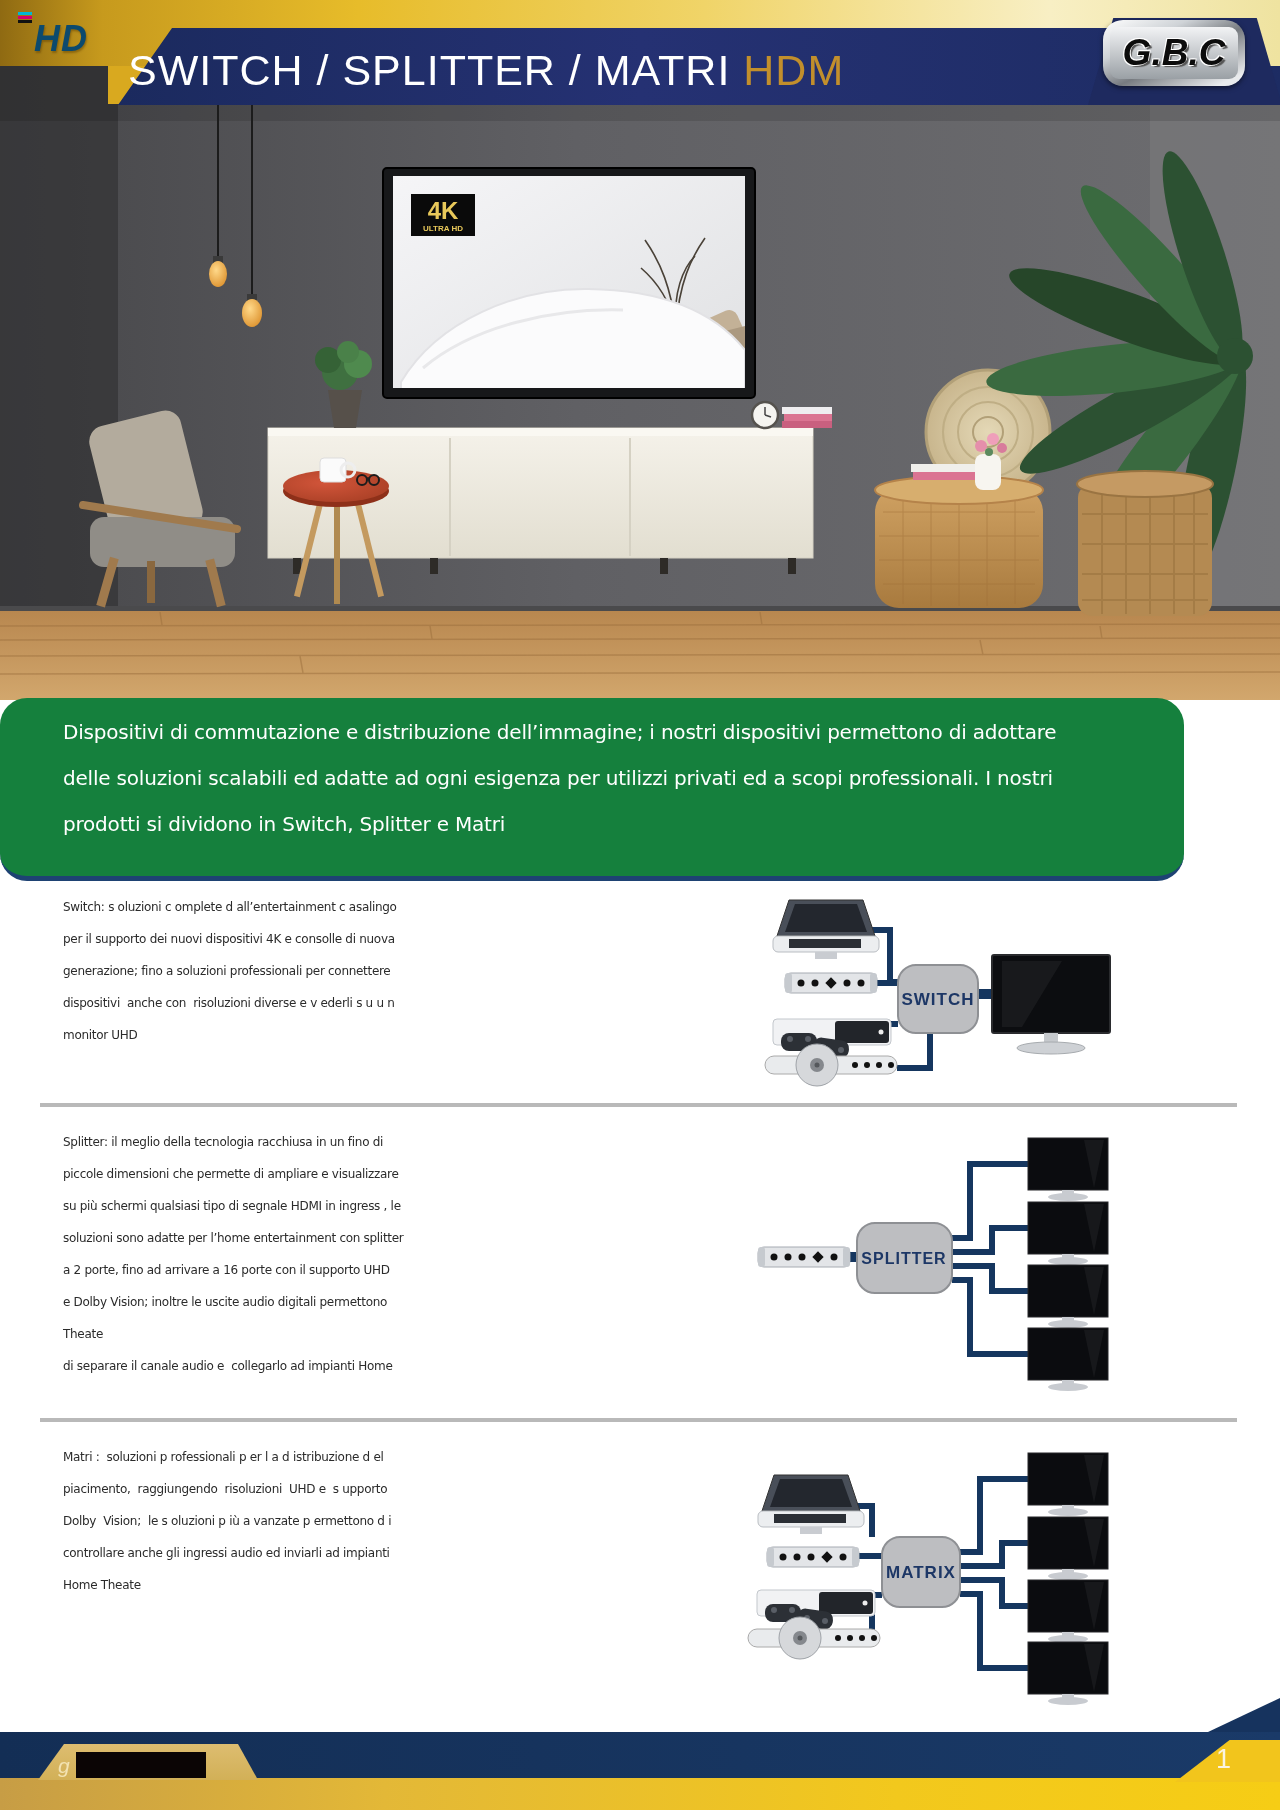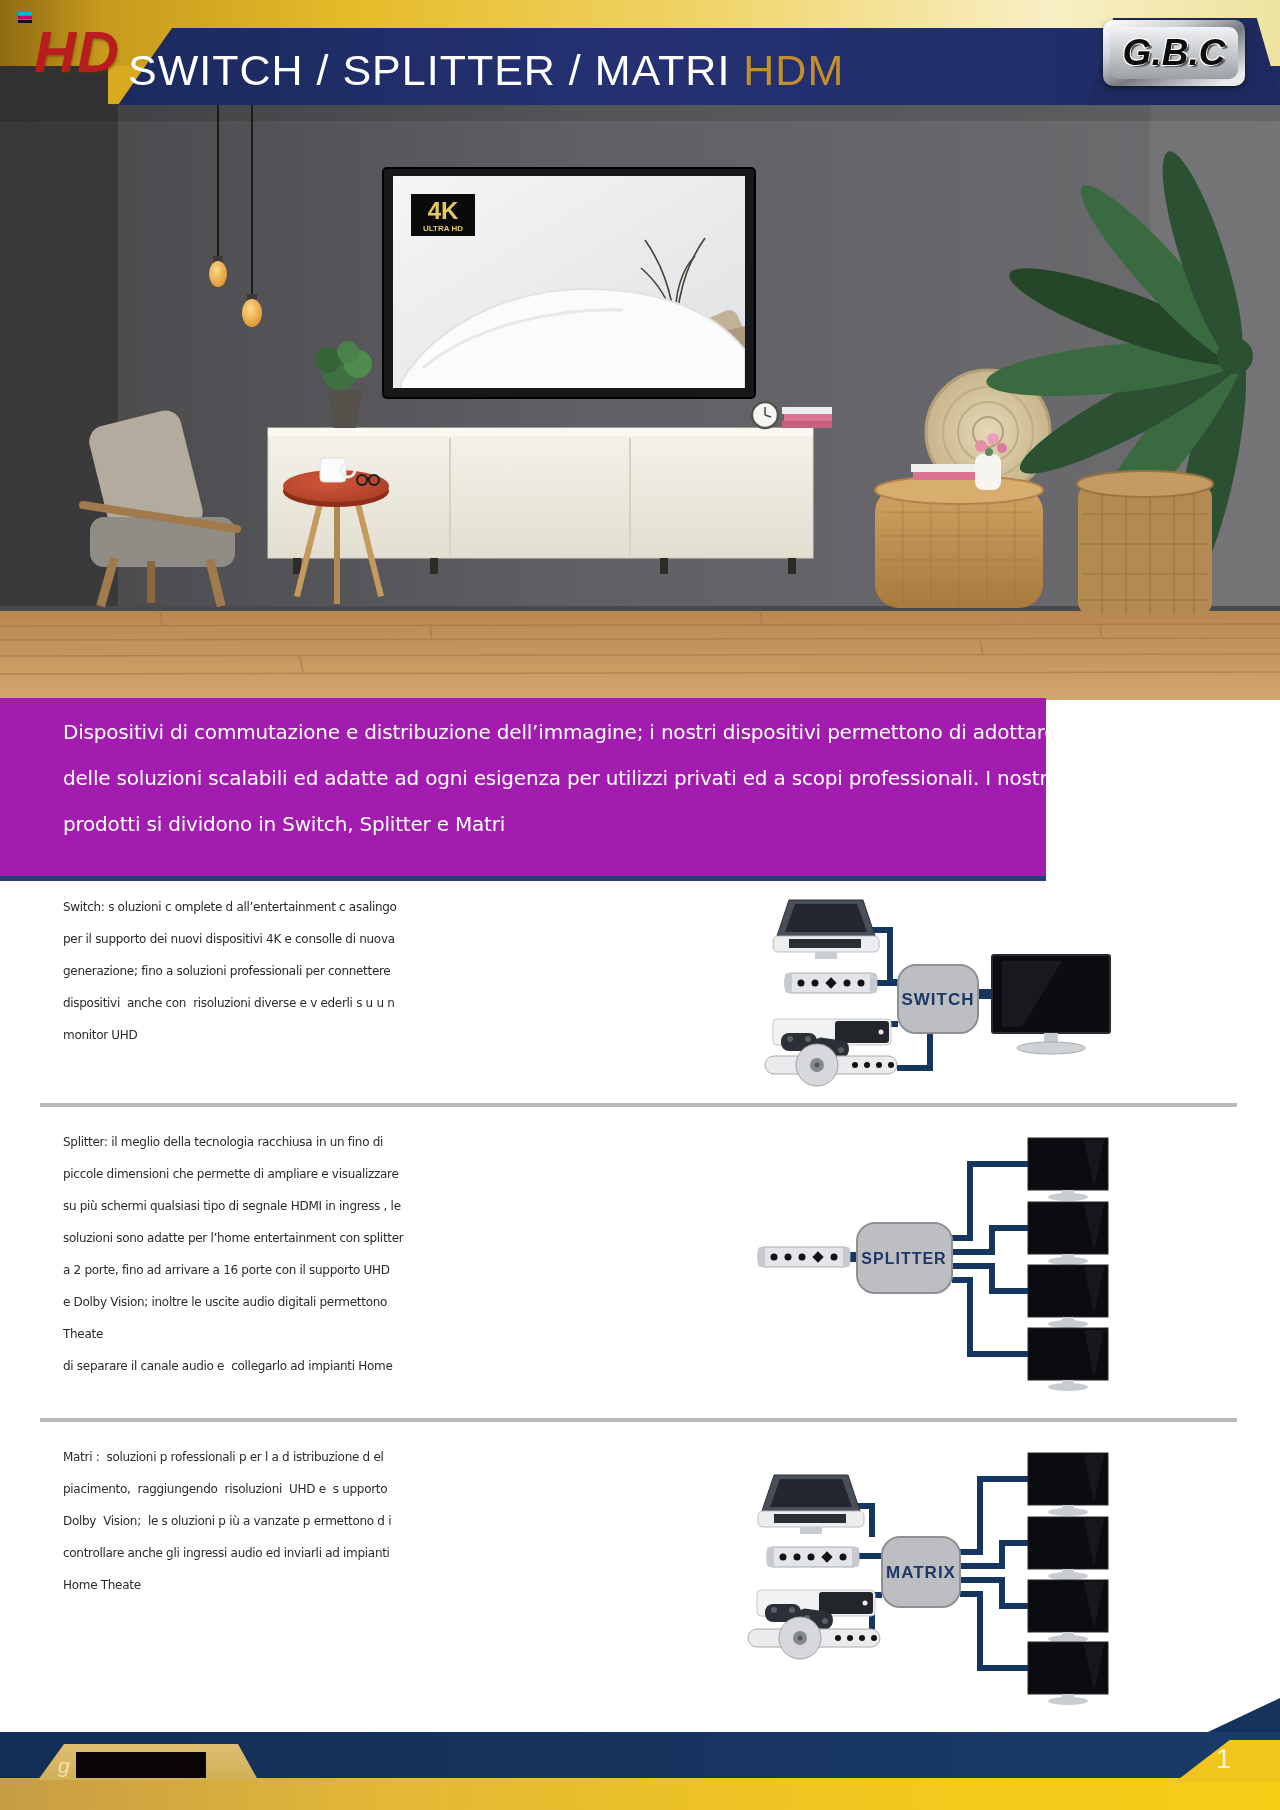--- a/index.html
+++ b/index.html
@@ -10,36 +10,36 @@
   .gold-bar{left:0;top:0;width:1280px;height:66px;
     background:linear-gradient(90deg,#8f6a12 0%,#c79a1d 8%,#e7bc2a 28%,#f0d468 55%,#f8efc4 82%,#efe3a0 100%);}
   .gold-wedge{left:108px;top:66px;width:72px;height:38px;background:#d9a91f;
     -webkit-clip-path:polygon(0 0,92% 0,30% 100%,0 100%);clip-path:polygon(0 0,92% 0,30% 100%,0 100%);}
   .navy-band{left:118px;top:28px;width:1162px;height:77px;
     background:linear-gradient(90deg,#1b2a5e,#253173 45%,#1d2c63);
     -webkit-clip-path:polygon(54px 0,1104px 0,1140px 38px,1162px 38px,1162px 77px,0 77px);
     clip-path:polygon(54px 0,1104px 0,1140px 38px,1162px 38px,1162px 77px,0 77px);}
   .gbc-tab{left:1088px;top:18px;width:194px;height:87px;background:#1e2a5f;
     -webkit-clip-path:polygon(13% 0,87% 0,100% 100%,0 100%);clip-path:polygon(13% 0,87% 0,100% 100%,0 100%);}
-  .hd-logo{left:34px;top:18px;font-size:58px;font-weight:900;font-style:italic;color:#b91c1c;
+  .hd-logo{left:34px;top:18px;font-size:36px;font-weight:900;font-style:italic;color:#0c4a6e;
     letter-spacing:1px;text-shadow:1px 2px 2px rgba(90,60,0,.45);}
   .print-marks{left:18px;top:12px;width:14px;height:12px;}
   .print-marks i{display:block;height:3px;margin-bottom:1px;}
   .page-title{left:128px;top:46px;font-size:43px;color:#ffffff;letter-spacing:1px;white-space:pre;}
   .page-title .accent{color:#c28f2c;}
-  .gbc-logo{left:1103px;top:20px;width:142px;height:66px;border-radius:10px;
+  .gbc-logo{left:1103px;top:20px;width:142px;height:66px;border-radius:20px;
     background:linear-gradient(155deg,#ffffff 0%,#cfd3d7 30%,#777b80 55%,#e9ebed 90%);
     box-shadow:0 2px 5px rgba(0,0,0,.5);display:flex;align-items:center;justify-content:center;}
   .gbc-inner{width:128px;height:52px;border-radius:9px;
     background:linear-gradient(180deg,#f2f3f5,#9aa0a5);
     display:flex;align-items:center;justify-content:center;}
   .gbc-text{font-size:37px;font-weight:900;font-style:italic;color:#0c0c0c;letter-spacing:0px;
     text-shadow:-1px -1px 0 #ffffff,1px -1px 0 #ffffff,-1px 1px 0 #ffffff,2px 2px 1px #555;}
   
-  .intro-band{left:0;top:698px;width:1046px;height:178px;background:#a21caf;border-bottom:5px solid #1e4273;}
+  .intro-band{left:0;top:698px;width:1184px;height:178px;background:#15803d;border-bottom:5px solid #1e4273;border-radius:27px;}
   .intro-line{position:absolute;left:63px;color:#ffffff;font-family:"DejaVu Sans",sans-serif;
     font-size:20px;letter-spacing:-0.2px;white-space:pre;}
   
   .para{position:absolute;left:63px;}
   .t-line{height:32px;color:#2b2b2b;font-family:"DejaVu Sans",sans-serif;font-size:12px;
     letter-spacing:-0.3px;white-space:pre;}
   .divider{position:absolute;left:40px;width:1197px;height:4px;background:#b9b9b9;}
   
   .diag{position:absolute;}
   .diag text{font-family:"Liberation Sans",sans-serif;font-weight:bold;fill:#1d3766;letter-spacing:1px;}

